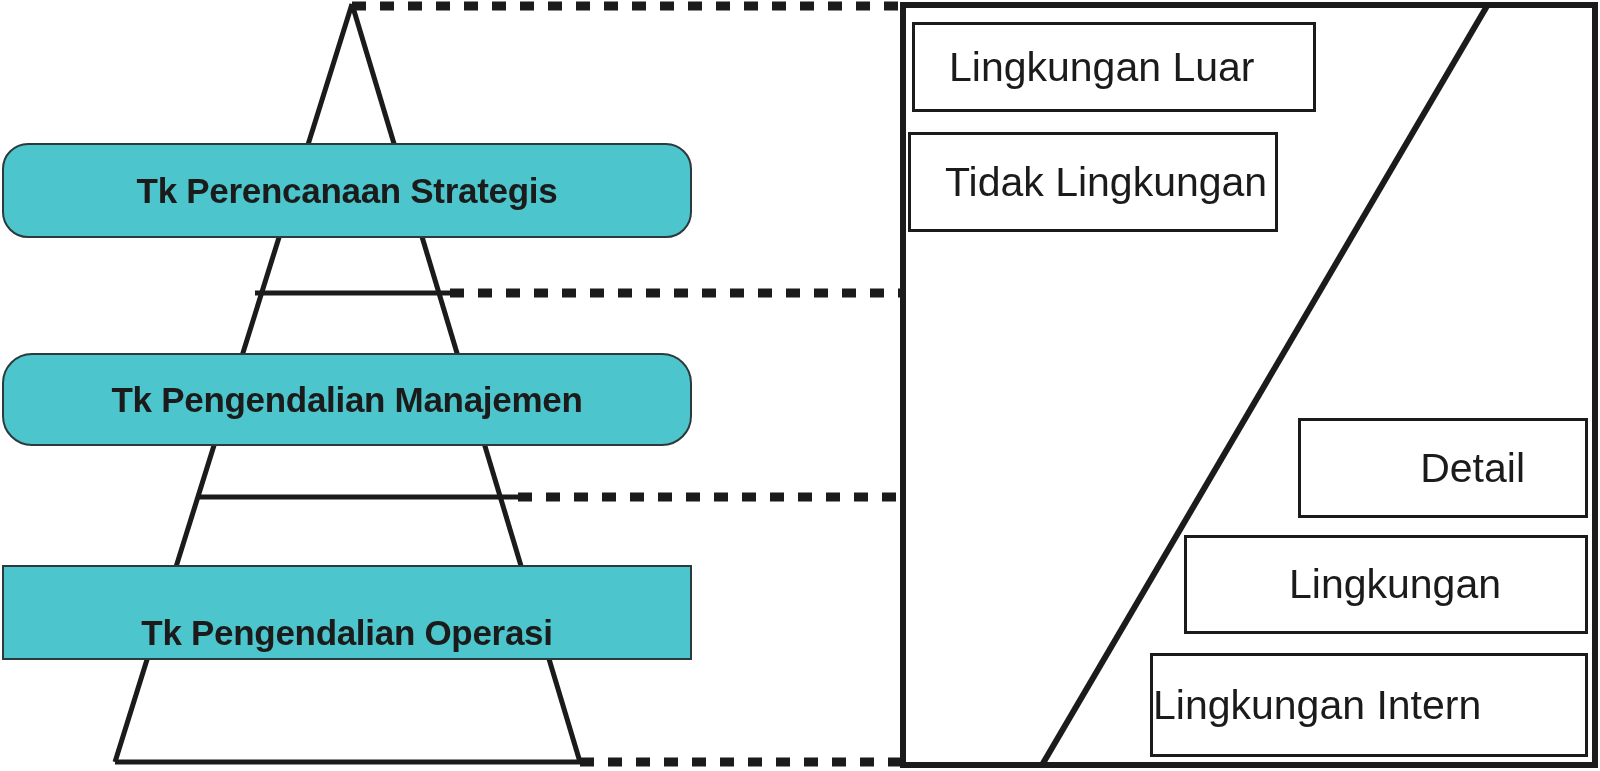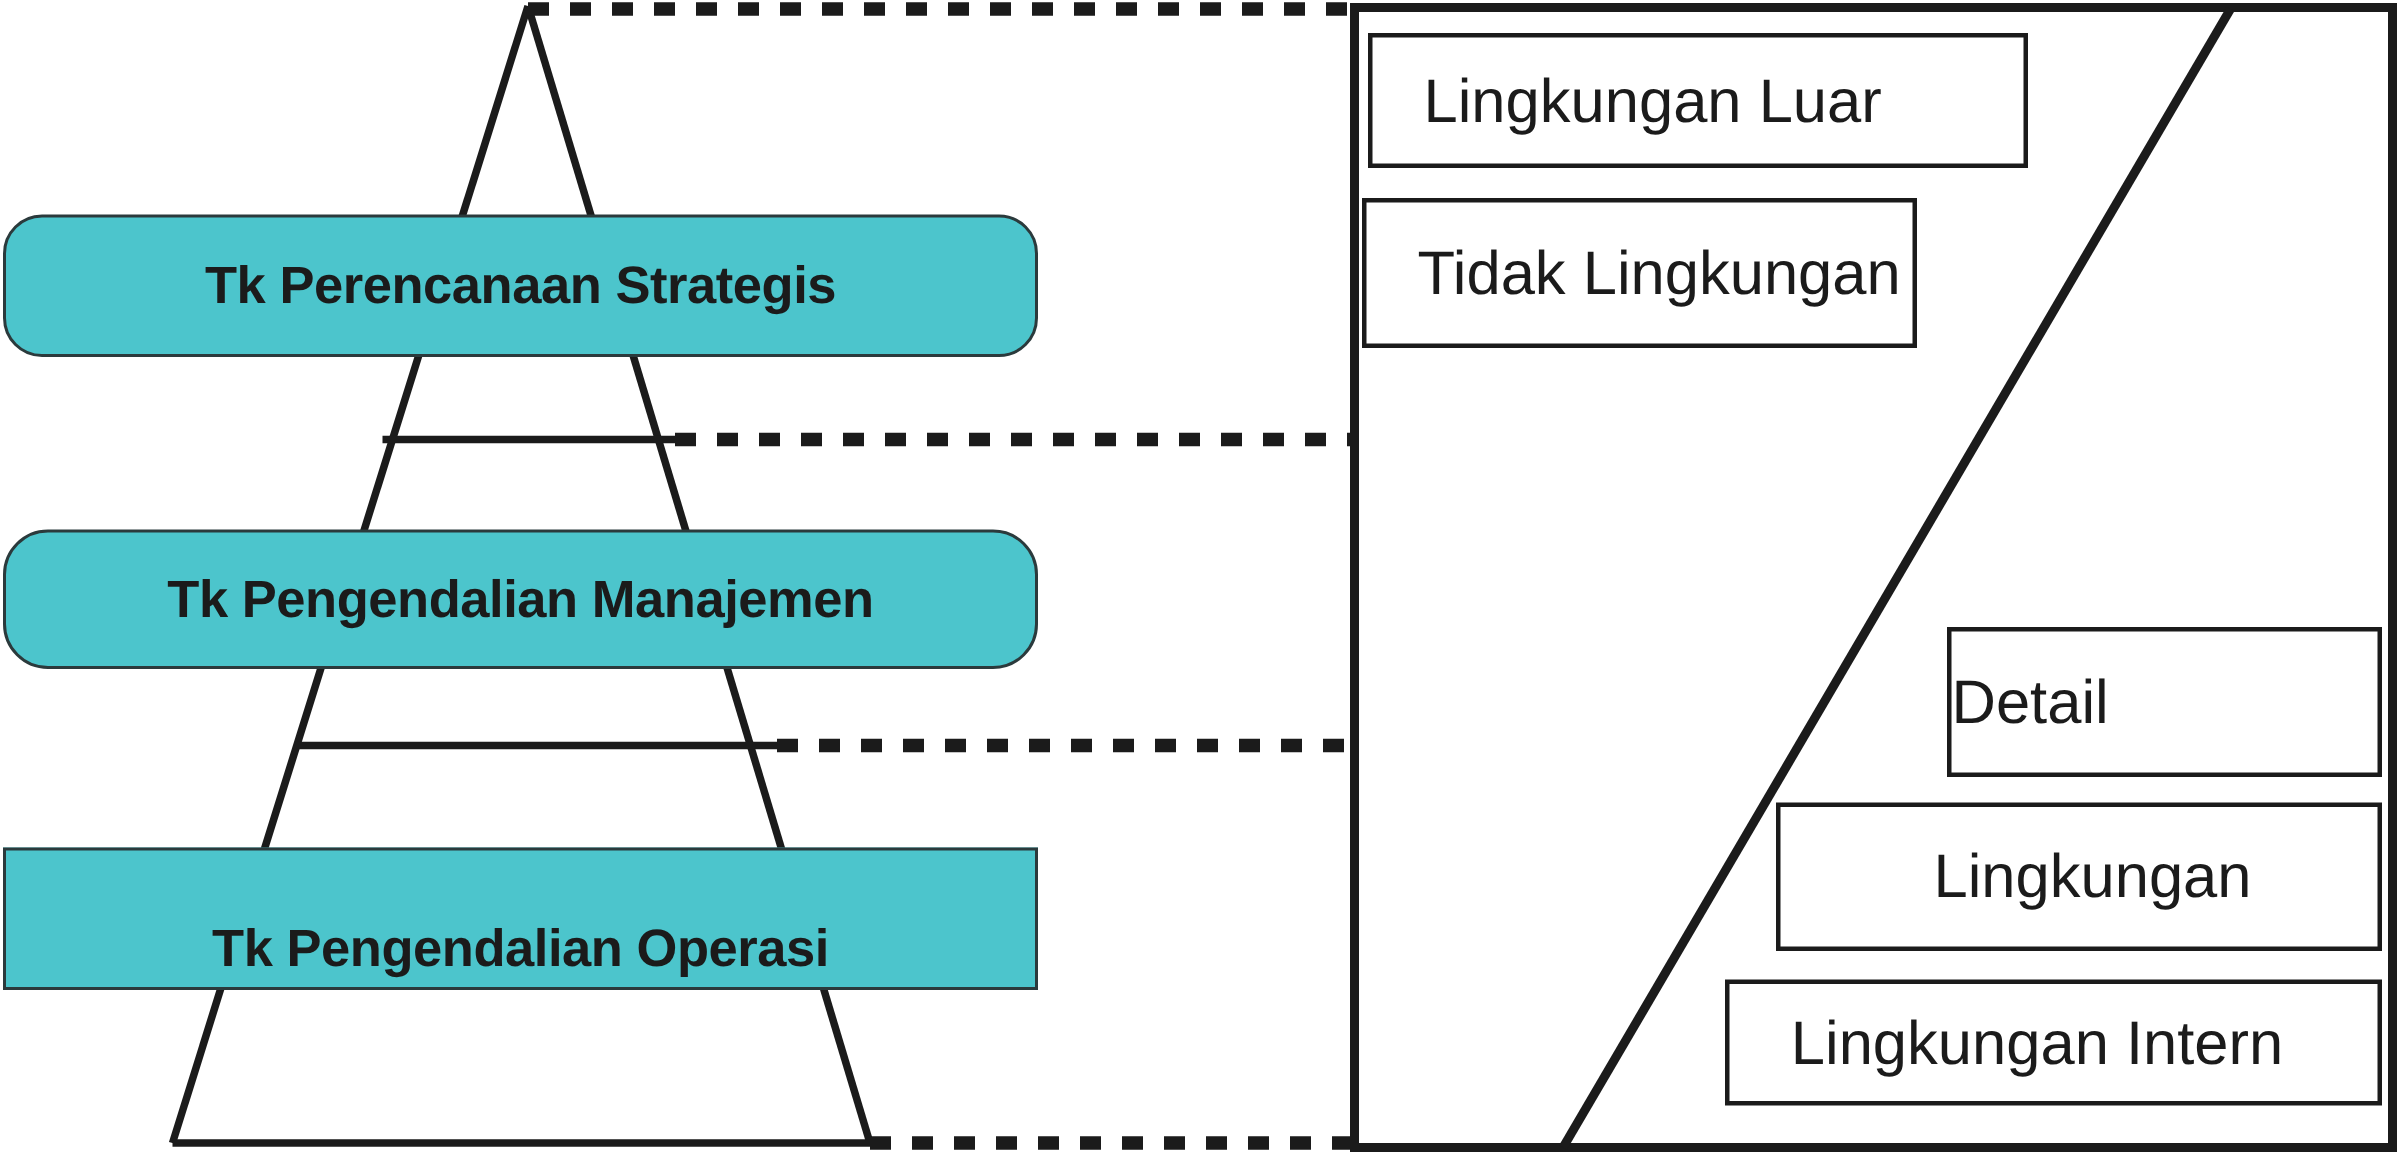--- a/index.html
+++ b/index.html
@@ -91,34 +91,34 @@
   </div>
 
   <div class="tier-bar" style="left:2px; top:353px; width:690px; height:93px; background:#4cc5cc;border-radius:30px;">
     <span class="tier-label" style="font-size:35px;">Tk Pengendalian Manajemen</span>
   </div>
 
   <div class="tier-bar" style="left:2px; top:565px; width:690px; height:95px; background:#4cc5cc;">
     <span class="tier-label" style="font-size:35px;margin-top:40px;">Tk Pengendalian Operasi</span>
   </div>
 
-  <div class="attr-box attr-left" style="left:912px; top:22px; width:440px; height:90px;">
+  <div class="attr-box attr-left" style="left:912px; top:22px; width:404px; height:90px;">
     <span class="attr-label" style="font-size:41px;">Lingkungan Luar</span>
   </div>
 
   <div class="attr-box attr-left" style="left:908px; top:132px; width:370px; height:100px;">
     <span class="attr-label" style="font-size:41px;">Tidak Lingkungan</span>
   </div>
 
 
-  <div class="attr-box attr-right" style="left:1298px; top:418px; width:290px; height:100px; justify-content:flex-start;">
+  <div class="attr-box attr-right" style="left:1298px; top:418px; width:290px; height:100px; justify-content:flex-end;">
     <span class="attr-label" style="font-size:41px; padding-left:0; padding-right:60px;">Detail</span>
   </div>
 
   <div class="attr-box attr-right" style="left:1184px; top:535px; width:404px; height:99px; justify-content:flex-end;">
     <span class="attr-label" style="font-size:41px; padding-left:0; padding-right:84px;">Lingkungan</span>
   </div>
 
-  <div class="attr-box attr-right" style="left:1150px; top:653px; width:438px; height:84px; justify-content:center;">
+  <div class="attr-box attr-right" style="left:1150px; top:653px; width:438px; height:104px; justify-content:flex-start;">
     <span class="attr-label" style="font-size:41px; padding-left:0; padding-right:22px;">Lingkungan Intern</span>
   </div>
 
 </div>
 
 </body></html>

